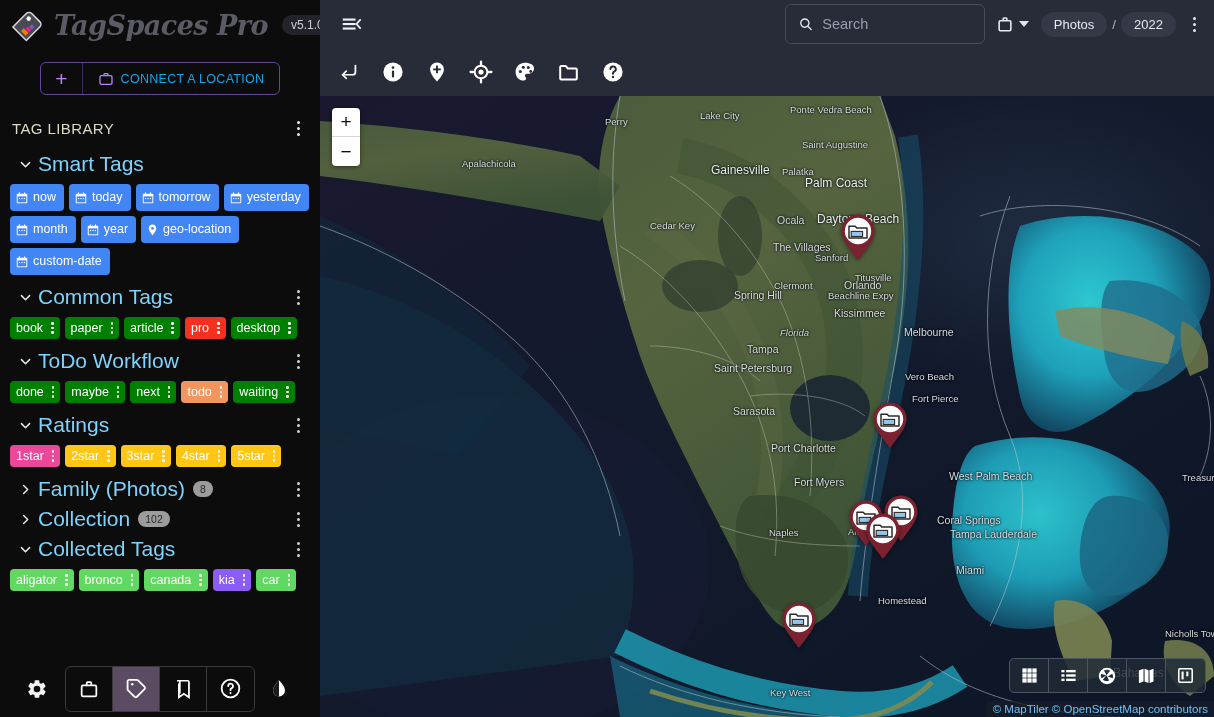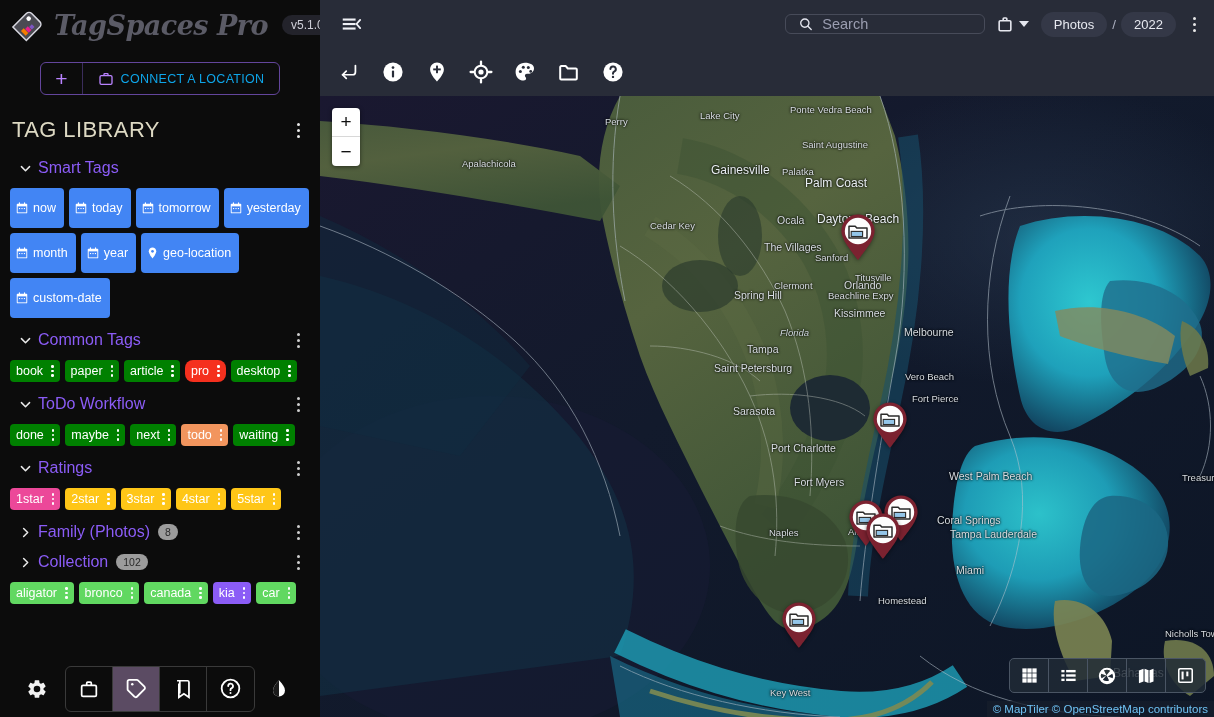--- a/index.html
+++ b/index.html
@@ -61,59 +61,59 @@
     gap: 7px; color: #0ea5e9; font-size: 12.5px; letter-spacing: 0.3px;
     cursor: pointer;
   }
   .connect-label svg { flex: 0 0 auto; }
 
   .taglib-head {
     display: flex; align-items: center; justify-content: space-between;
     padding: 14px 12px 10px 12px;
   }
   .taglib-title {
-    color: #ddd9c3; font-size: 22px; letter-spacing: 0.4px; text-align: right;
+    color: #ddd9c3; font-size: 15px; letter-spacing: 0.4px; text-align: right;
   }
   .kebab {
     width: 20px; height: 22px; display: flex; flex-direction: column;
     align-items: center; justify-content: center; gap: 3px; cursor: pointer;
     flex: 0 0 20px;
   }
   .kebab i { width: 3px; height: 3px; border-radius: 50%; background: #e8e8e8; display:block; }
   .kebab.dim i { background: #cfcfcf; }
 
   .tagtree { flex: 1; overflow: hidden; padding: 0 0 4px 0; }
   .tg-head {
     display: flex; align-items: center; padding: 0 12px 0 12px;
     height: 30px; cursor: pointer;
   }
   .tg-chev {
     width: 26px; flex: 0 0 26px; color: #e4e4e4; font-size: 13px;
     display: flex; align-items: center; justify-content: center;
   }
   .tg-chev svg { display:block; }
-  .tg-name { color: #8b5cf6; font-size: 16px; flex: 1; }
+  .tg-name { color: #7dd3fc; font-size: 21px; flex: 1; }
   .tg-badge {
     background: #9c9c9c; color: #2a2a2a; font-size: 10.5px;
     border-radius: 9px; padding: 2px 7px; margin-left: 8px;
     vertical-align: middle;
   }
   .chips {
     display: flex; flex-wrap: wrap; gap: 5px 5px;
     padding: 5px 10px 7px 10px;
   }
   .chip {
     display: inline-flex; align-items: center;
     height: 22px; border-radius: 4px;
     padding: 0 3px 0 6px;
     font-size: 12.5px; color: #fff; cursor: pointer;
     white-space: nowrap;
     line-height: 1;
   }
-  .chip.smart { padding: 0 8px 0 5px; height: 40px; gap: 4px; }
+  .chip.smart { padding: 0 8px 0 5px; height: 27px; gap: 4px; }
   .chip-ic { display: inline-flex; align-items: center; }
   .chip-dots {
     display: inline-flex; flex-direction: column; gap: 2px;
     margin-left: 5px; padding: 0 3px;
   }
   .chip-dots i { width: 2.5px; height: 2.5px; border-radius: 50%; background: #fff; display:block; }
 
   .bottom-bar {
     height: 57px; display: flex; align-items: center;
     justify-content: center; gap: 0; background: #0c0c0c;
@@ -138,21 +138,21 @@
     background: #282c38;
     position: relative;
   }
   .topbar {
     height: 48px; display: flex; align-items: center;
     padding: 0 10px 0 14px; background: #282c38; gap: 8px;
   }
   .hamburger { width: 34px; height: 34px; display: flex; align-items: center; justify-content: center; cursor: pointer; }
   .topbar-spacer { flex: 1; }
   .search-box {
-    width: 200px; height: 20px;
+    width: 200px; height: 40px;
     border: 1px solid #474b59; border-radius: 6px;
     display: flex; align-items: center; gap: 9px;
     padding: 0 12px; background: transparent;
   }
   .search-box input {
     background: transparent; border: none; outline: none;
     color: #d6d8e0; font-size: 14.5px; width: 100%;
     font-family: "Liberation Sans", sans-serif;
   }
   .search-box input::placeholder { color: #9a9db0; }
@@ -414,21 +414,21 @@
             </span>
           </span>
           <span class="chip" style="background: rgb(0, 128, 0);">
             <span>article</span>
             <span class="chip-dots">
               <i></i>
               <i></i>
               <i></i>
             </span>
           </span>
-          <span class="chip" style="background: rgb(245, 48, 30); border-radius: 8px;">
+          <span class="chip" style="background: rgb(245, 48, 30);">
             <span>pro</span>
             <span class="chip-dots">
               <i></i>
               <i></i>
               <i></i>
             </span>
           </span>
           <span class="chip" style="background: rgb(0, 128, 0);">
             <span>desktop</span>
             <span class="chip-dots">
@@ -565,20 +565,33 @@
         </div>
         <div class="tg-head">
           <span class="tg-chev">
             <svg width="15" height="15" viewBox="0 0 24 24" fill="none" stroke="#e8e8e8" stroke-width="2.4" stroke-linecap="round" stroke-linejoin="round">
               <path d="M9 5.5 15.5 12 9 18.5"></path>
             </svg>
           </span>
           <span class="tg-name" style="flex: 0 0 auto;">Collection</span>
           <span class="tg-badge">102</span>
           <span style="flex: 1 1 0%;"></span>
+          <span class="kebab dim">
+            <i></i>
+            <i></i>
+            <i></i>
+          </span>
+        </div>
+        <div class="tg-head">
+          <span class="tg-chev">
+            <svg width="15" height="15" viewBox="0 0 24 24" fill="none" stroke="#e8e8e8" stroke-width="2.4" stroke-linecap="round" stroke-linejoin="round">
+              <path d="M5.5 9 12 15.5 18.5 9"></path>
+            </svg>
+          </span>
+          <span class="tg-name">Collected Tags</span>
           <span class="kebab dim">
             <i></i>
             <i></i>
             <i></i>
           </span>
         </div>
         <div class="chips">
           <span class="chip" style="background: rgb(97, 216, 97);">
             <span>aligator</span>
             <span class="chip-dots">
@@ -856,21 +869,21 @@
           <div class="maplabel" style="left: 470px; top: 8px;">Ponte Vedra Beach</div>
           <div class="maplabel" style="left: 285px; top: 20px;">Perry</div>
           <div class="maplabel" style="left: 482px; top: 43px;">Saint Augustine</div>
           <div class="maplabel big" style="left: 391px; top: 67px;">Gainesville</div>
           <div class="maplabel" style="left: 462px; top: 70px;">Palatka</div>
           <div class="maplabel" style="left: 142px; top: 62px;">Apalachicola</div>
           <div class="maplabel big" style="left: 485px; top: 80px;">Palm Coast</div>
           <div class="maplabel mid" style="left: 413px; top: 118px;">Ocala</div>
           <div class="maplabel big" style="left: 497px; top: 116px;">Daytona Beach</div>
           <div class="maplabel" style="left: 330px; top: 124px;">Cedar Key</div>
-          <div class="maplabel mid" style="left: 400px; top: 145px;">The Villages</div>
+          <div class="maplabel mid" style="left: 409px; top: 145px;">The Villages</div>
           <div class="maplabel" style="left: 495px; top: 156px;">Sanford</div>
           <div class="maplabel" style="left: 535px; top: 176px;">Titusville</div>
           <div class="maplabel" style="left: 454px; top: 184px;">Clermont</div>
           <div class="maplabel mid" style="left: 480px; top: 183px;">Orlando</div>
           <div class="maplabel mid" style="left: 370px; top: 193px;">Spring Hill</div>
           <div class="maplabel" style="left: 508px; top: 194px;">Beachline Expy</div>
           <div class="maplabel mid" style="left: 470px; top: 211px;">Kissimmee</div>
           <div class="maplabel it" style="left: 452px; top: 231px;">Florida</div>
           <div class="maplabel mid" style="left: 540px; top: 230px;">Melbourne</div>
           <div class="maplabel mid" style="left: 383px; top: 247px;">Tampa</div>

